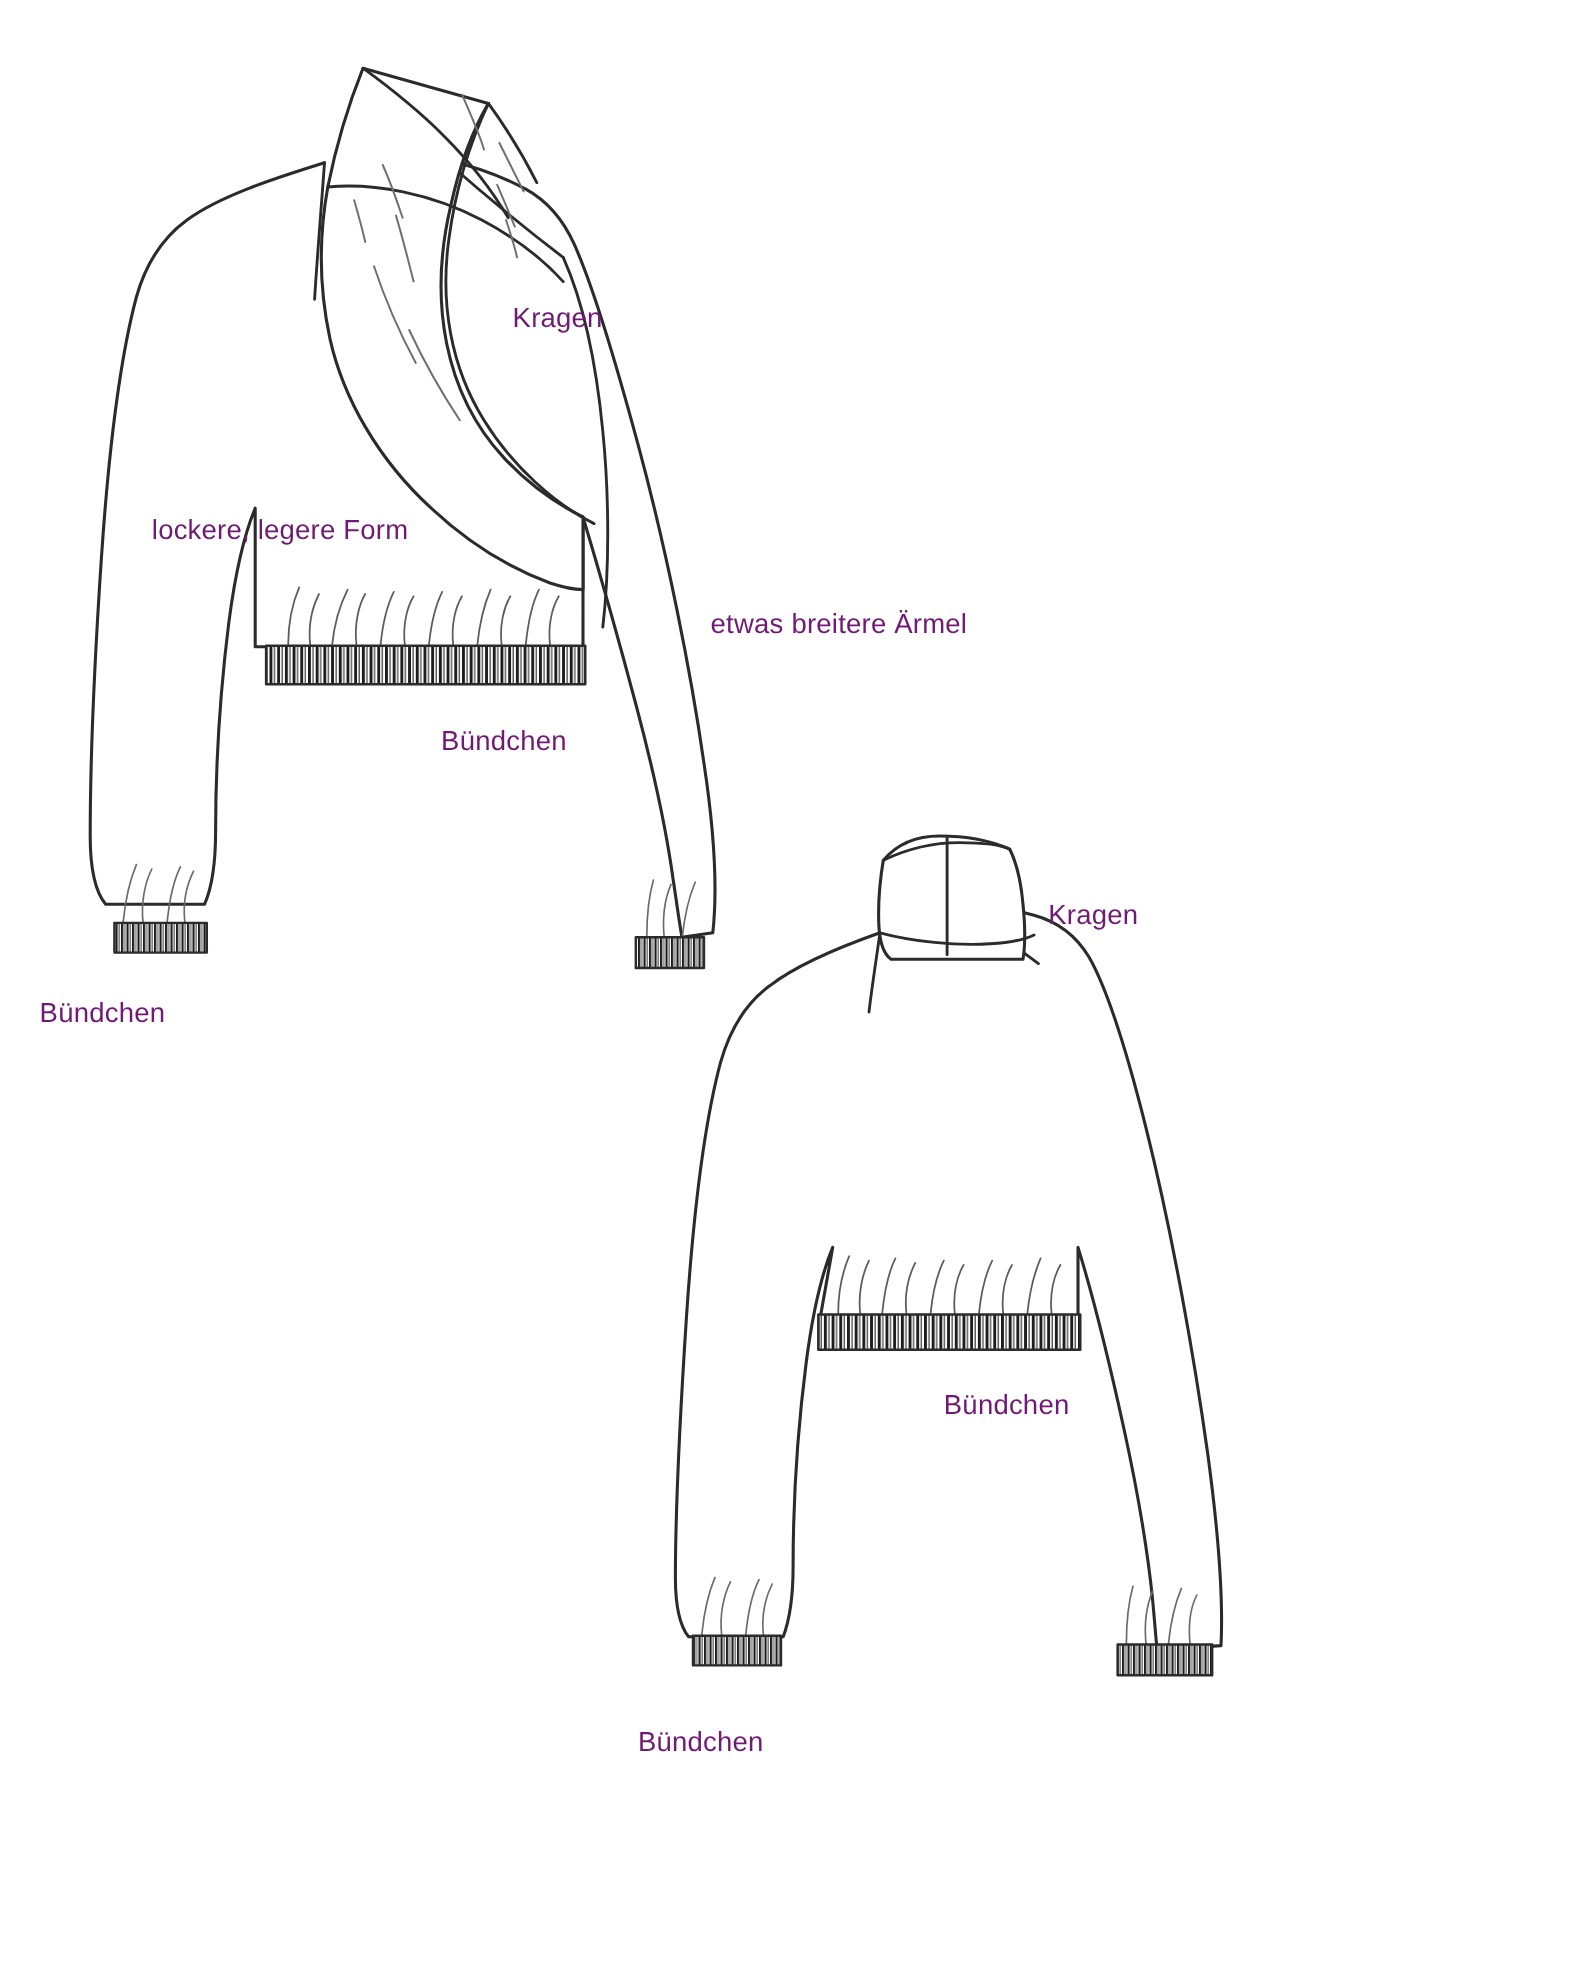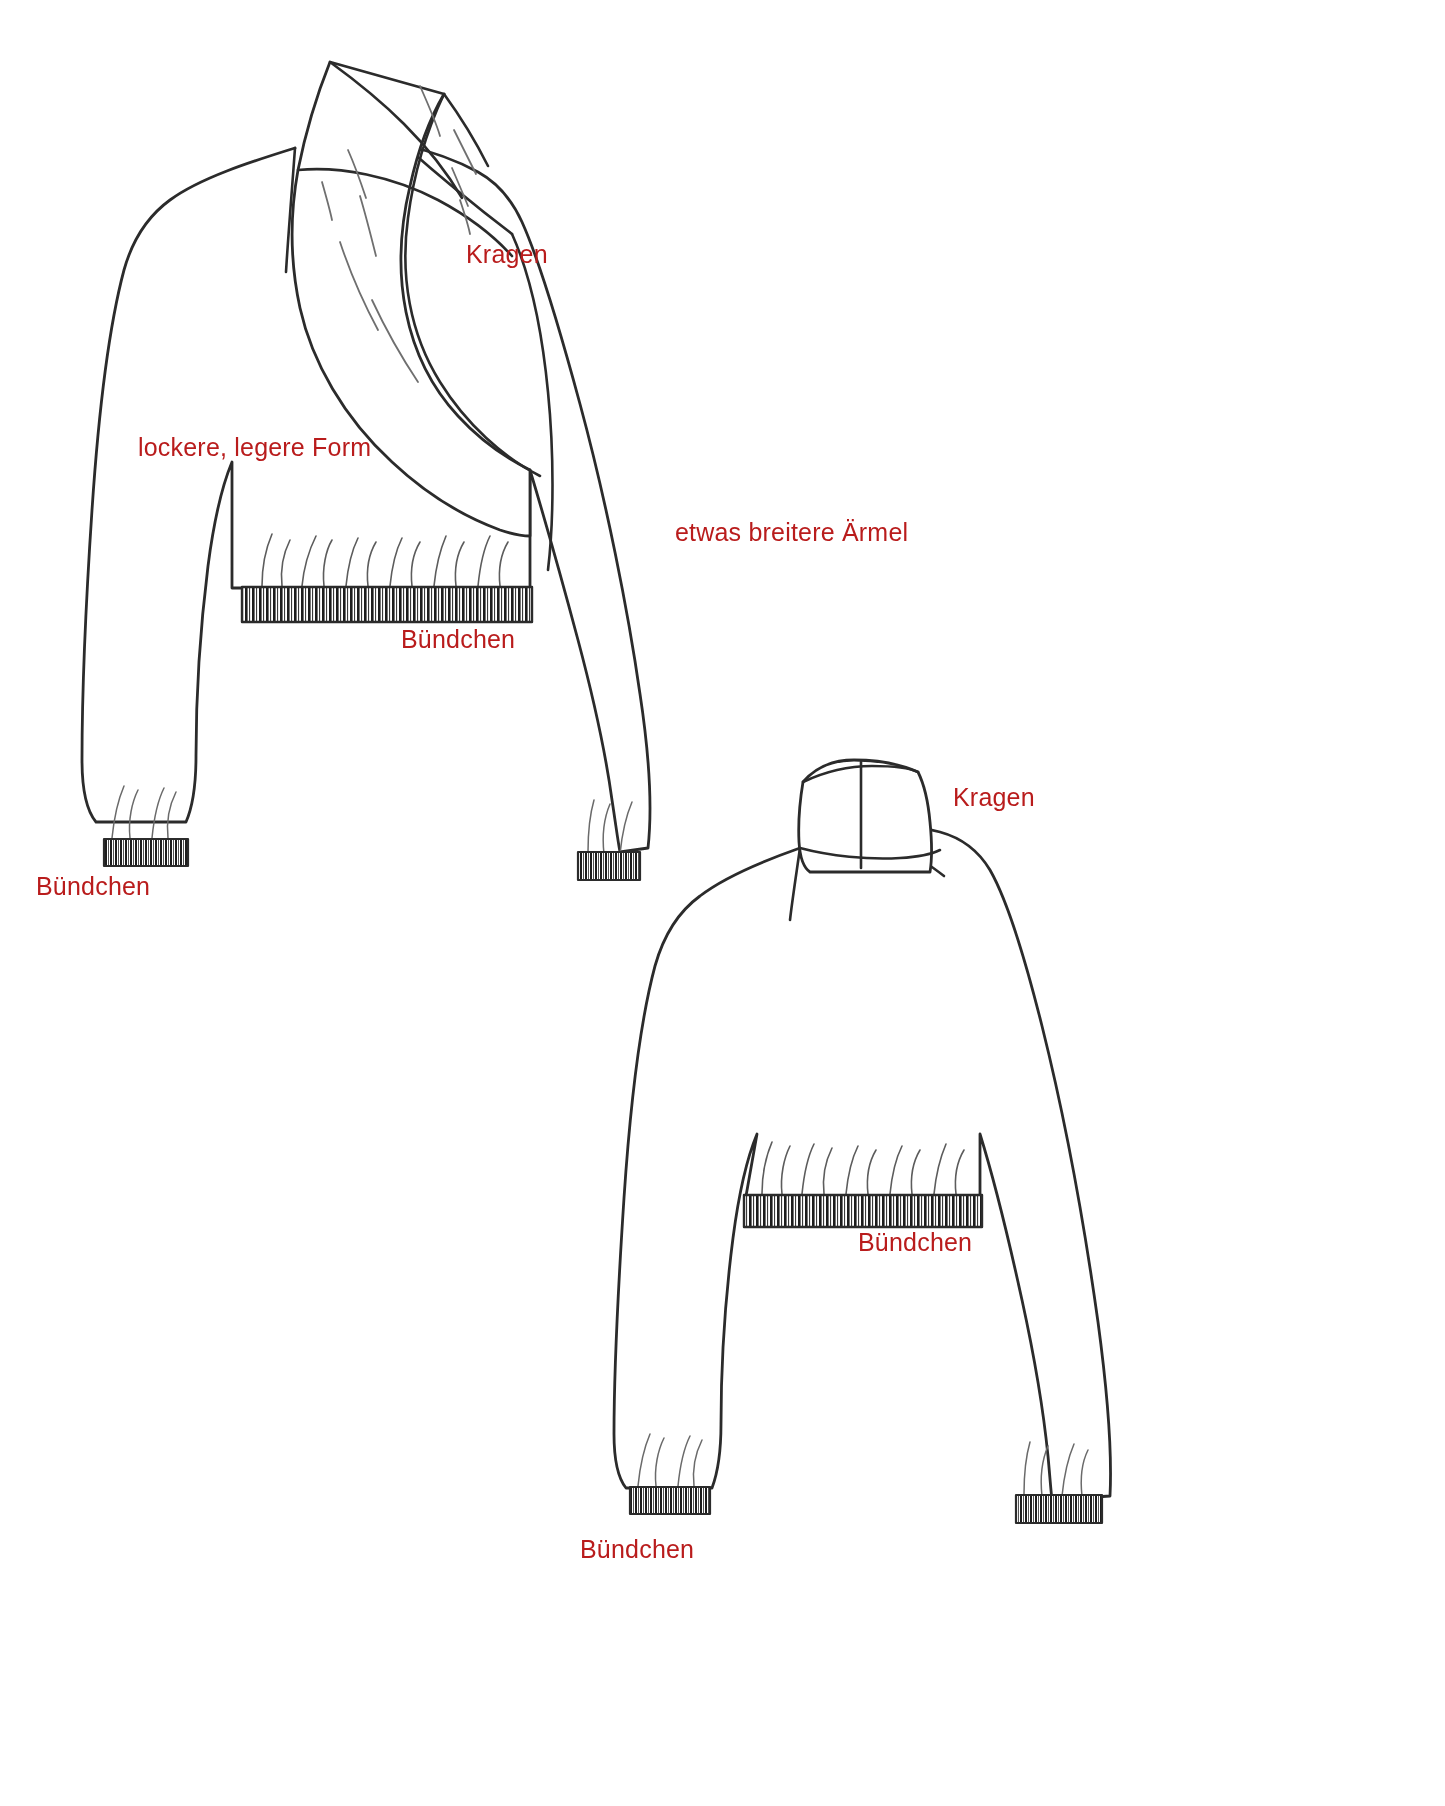--- a/index.html
+++ b/index.html
@@ -19,27 +19,28 @@
     position: absolute;
     left: 0;
     top: 0;
     width: 1445px;
     height: 1806px;
   }
   .label {
     position: absolute;
     font-family: "Liberation Sans", sans-serif;
     font-size: 25px;
-    color: #b91c1c;
+    color: #701a75;
     white-space: nowrap;
     letter-spacing: 0.2px;
+    margin-top: 35px;
   }
   .lbl-kragen-front  { left: 466px; top: 240px; }
   .lbl-form          { left: 138px; top: 433px; }
-  .lbl-sleeve        { left: 675px; top: 518px; }
+  .lbl-sleeve        { left: 646px; top: 518px; }
   .lbl-bund-front    { left: 401px; top: 625px; }
   .lbl-bund-cuffleft { left: 36px;  top: 872px; }
   .lbl-kragen-back   { left: 953px; top: 783px; }
   .lbl-bund-back     { left: 858px; top: 1228px; }
   .lbl-bund-backcuff { left: 580px; top: 1535px; }
 </style>
 </head>
 <body>
 
 <svg id="sketch-root" viewBox="0 0 1445 1806" xmlns="http://www.w3.org/2000/svg">

